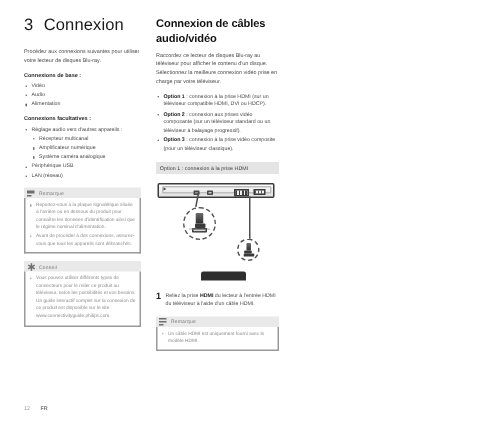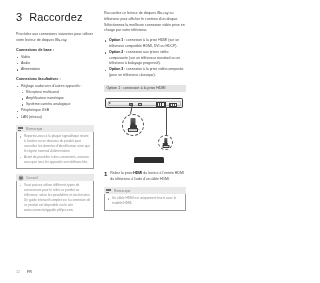--- a/index.html
+++ b/index.html
@@ -188,21 +188,21 @@
   .footer .pg{font-size:3.6px;color:#9a9a9a;}
   .footer .lang{font-size:3.6px;color:#7a7a7a;font-weight:700;}
 </style>
 </head>
 <body>
 
 <div class="page">
 
   <div class="chapter">
     <span class="chapter-num">3</span>
-    <span class="chapter-title">Raccordez</span>
+    <span class="chapter-title">Connexion</span>
   </div>
 
   <div class="col col-left" style="top:32px;">
 
     <p class="para">Procédez aux connexions suivantes pour utiliser votre lecteur de disques Blu-ray.</p>
 
     <div class="group">
       <div class="sub-head">Connexions de base :</div>
       <ul>
         <li class="bullet">Vidéo</li>
@@ -257,20 +257,21 @@
         <ul>
           <li class="bullet">Vous pouvez utiliser différents types de connecteurs pour le relier ce produit au téléviseur, selon les possibilités et vos besoins. Un guide interactif complet sur la connexion de ce produit est disponible sur le site www.connectivityguide.philips.com.</li>
         </ul>
       </div>
     </div>
 
   </div>
 
   <div class="col col-right" style="top:11px;">
 
+    <h2 class="sec-head">Connexion de câbles audio/vidéo</h2>
 
     <p class="para">Raccordez ce lecteur de disques Blu-ray au téléviseur pour afficher le contenu d'un disque. Sélectionnez la meilleure connexion vidéo prise en charge par votre téléviseur.</p>
 
     <ul>
       <li class="bullet">
         <b>Option 1</b><span> : connexion à la prise HDMI (sur un téléviseur compatible HDMI, DVI ou HDCP).</span>
       </li>
       <li class="bullet">
         <b>Option 2</b><span> : connexion aux prises vidéo composante (sur un téléviseur standard ou un téléviseur à balayage progressif).</span>
       </li>

